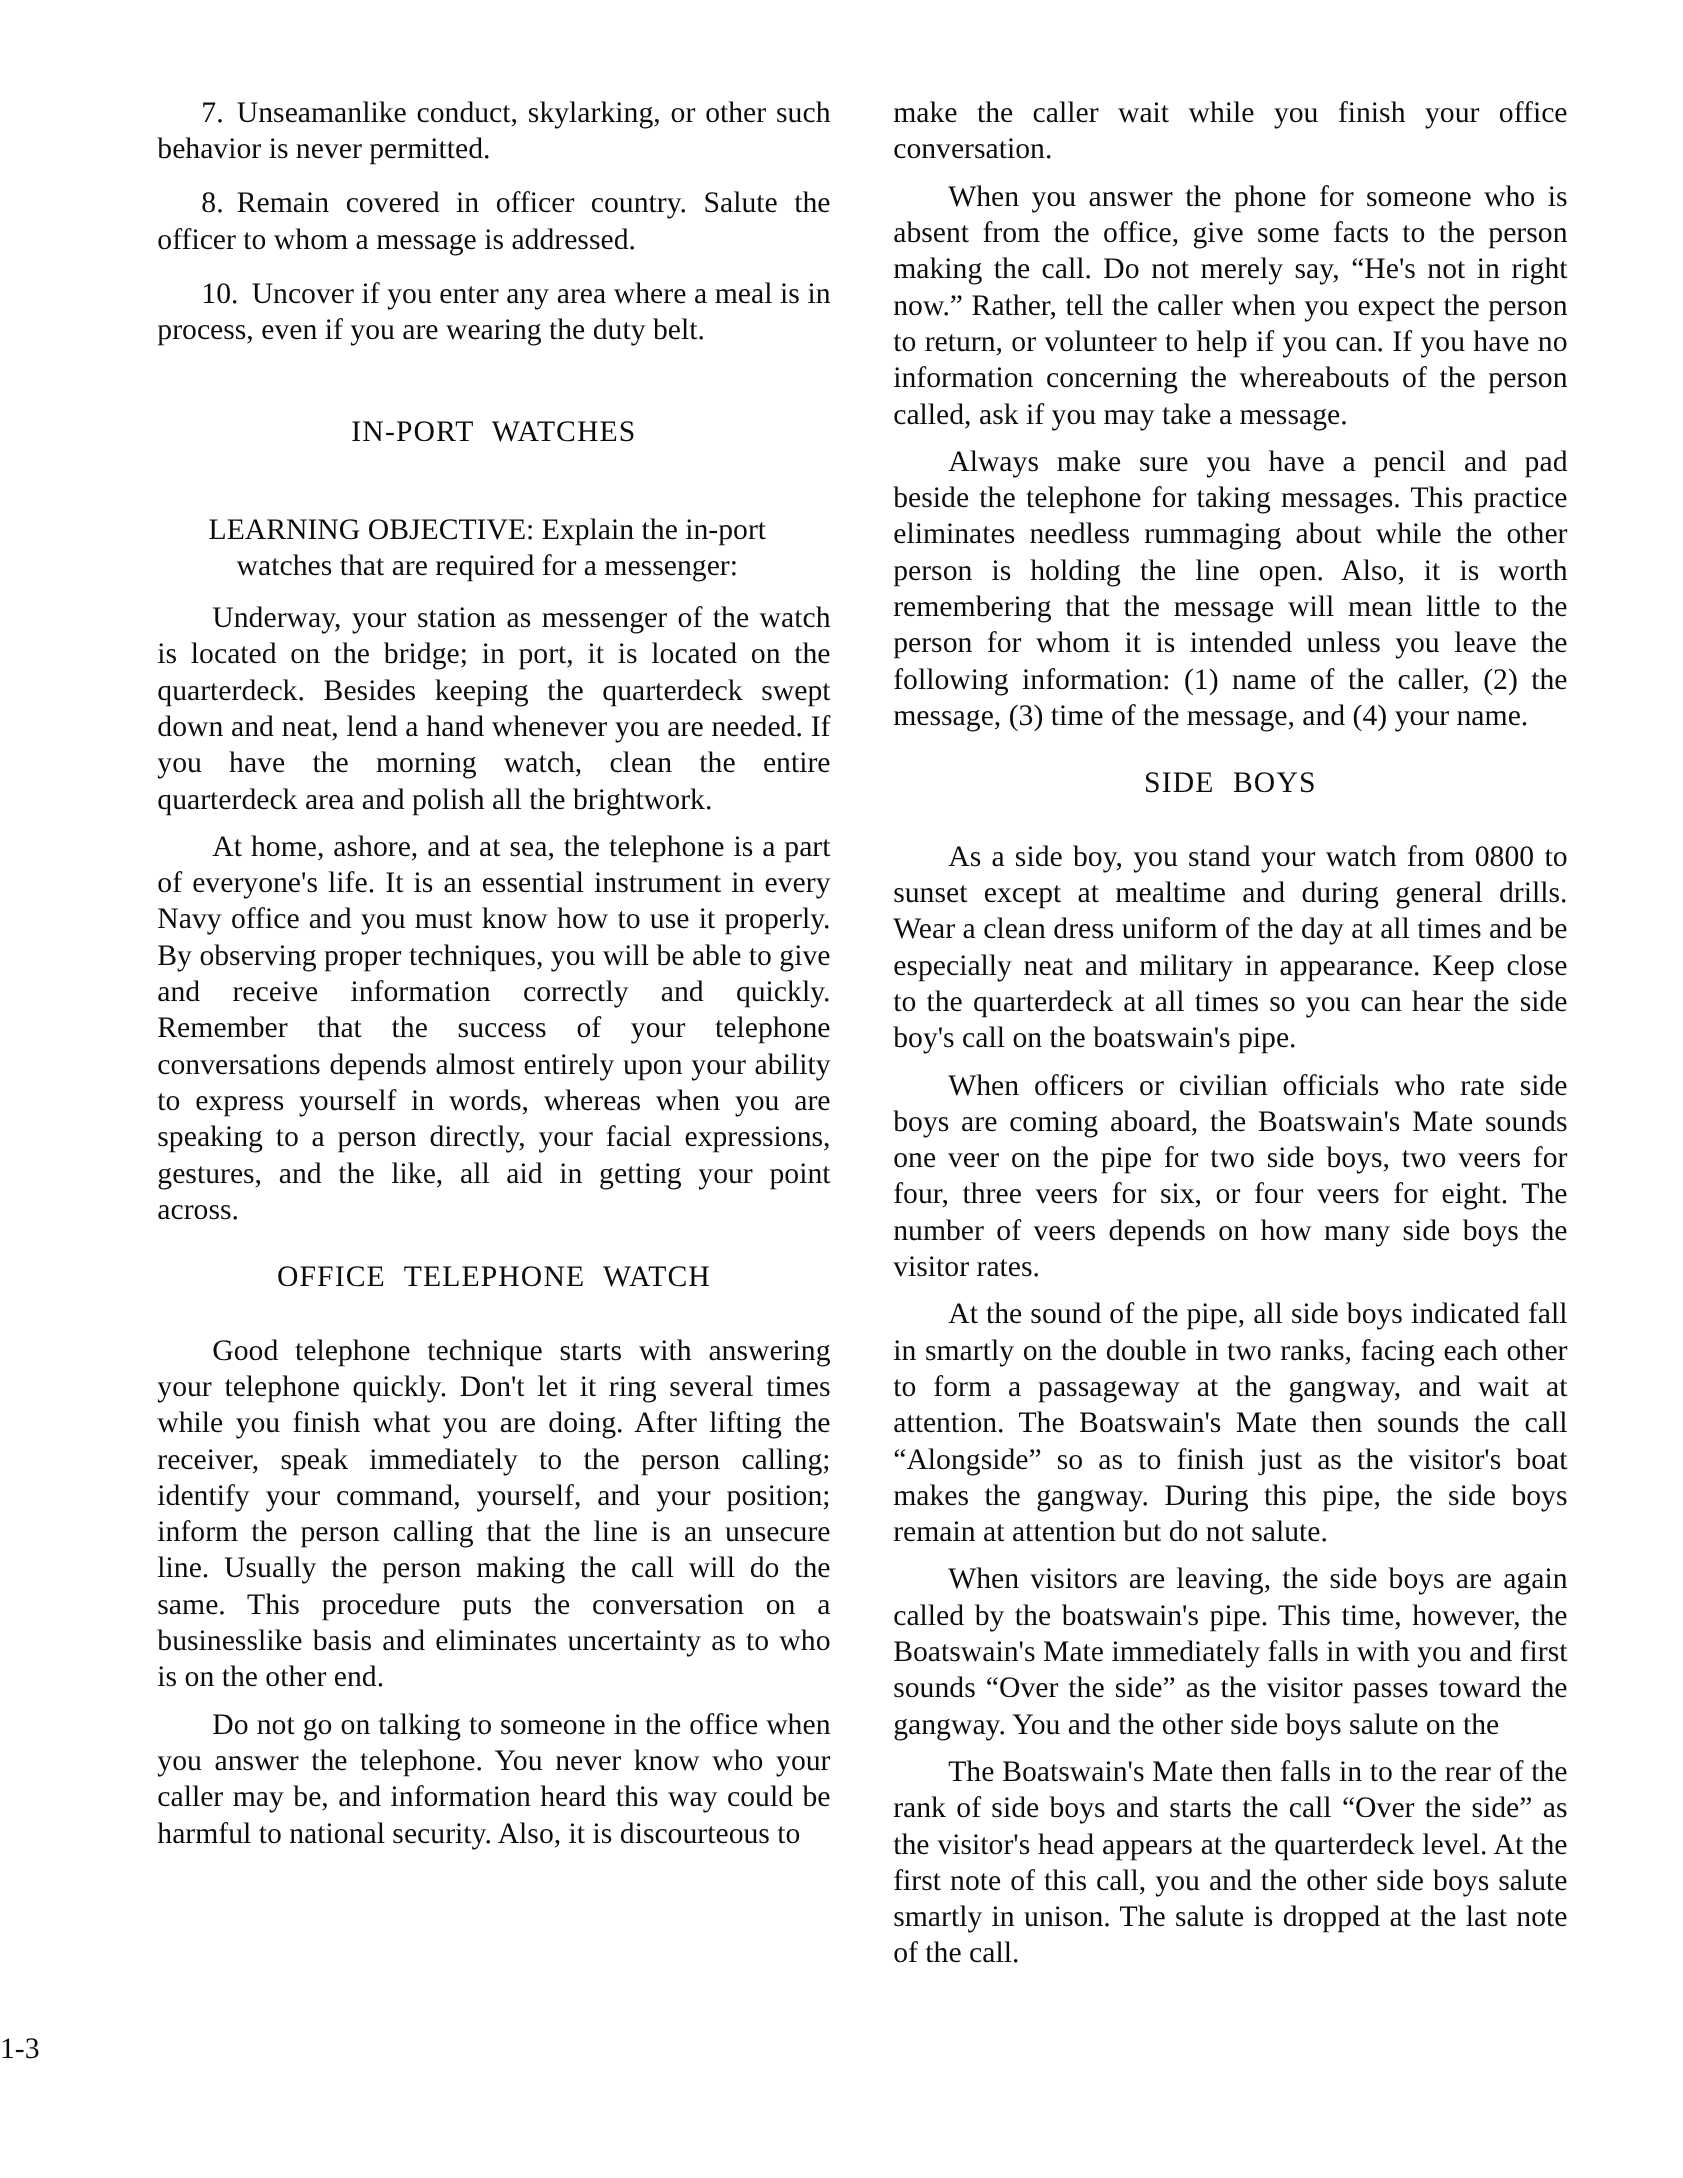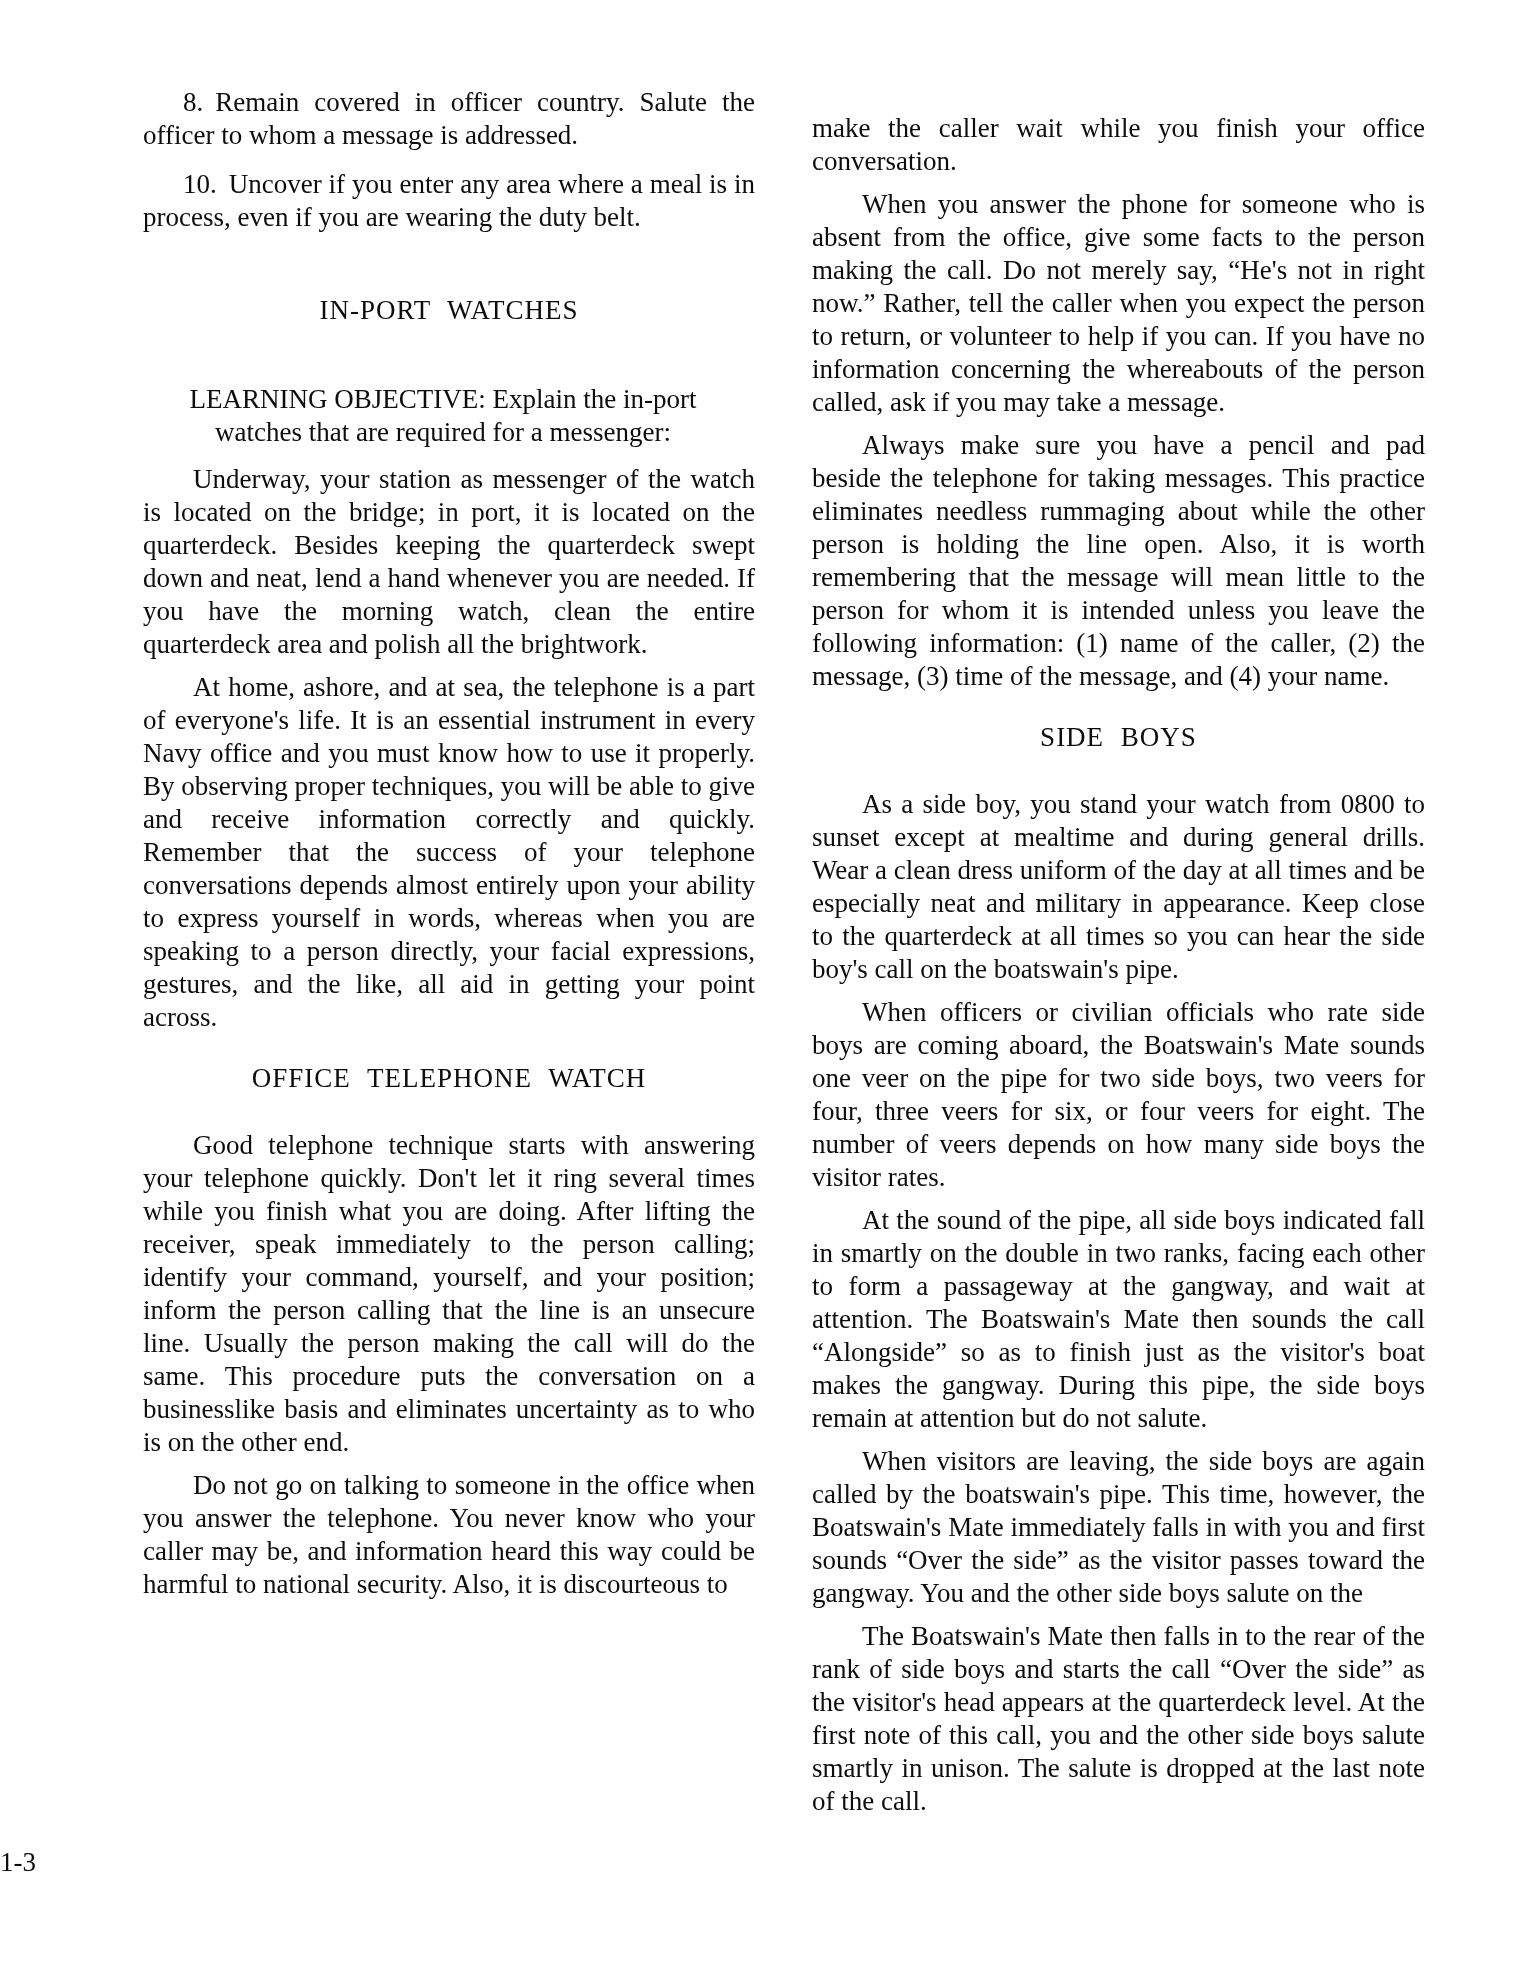--- a/index.html
+++ b/index.html
@@ -17,21 +17,21 @@
     font-size:27px; line-height:33px;
     text-align:justify;
   }
   .col-left  { left:143px; width:612px; }
   .col-right { left:812px; width:613px; }
 
   .list-item { text-indent:40px; margin:0 0 16px 0; }
   .list-item .num { margin-right:12px; }
 
   .para { text-indent:50px; margin:0 0 10px 0; }
-  .para.no-indent { text-indent:0;margin-top:26px; }
+  .para.no-indent { text-indent:0; }
 
   .heading {
     text-align:center;
     letter-spacing:1px;
     word-spacing:9px;
     margin:60px 0 56px 0;
     text-indent:0;
   }
   .heading.left-align {
     text-align:center;
@@ -51,20 +51,21 @@
     font-size:27px; line-height:33px;
   }
 </style>
 </head>
 <body>
 
 <div class="page">
 
   <div class="col col-left">
 
+    <p class="list-item"><span class="num">7.</span><span>Unseamanlike conduct, skylarking, or other such behavior is never permitted.</span></p>
 
     <p class="list-item"><span class="num">8.</span><span>Remain covered in officer country. Salute the officer to whom a message is addressed.</span></p>
 
 
     <p class="list-item"><span class="num">10.</span><span>Uncover if you enter any area where a meal is in process, even if you are wearing the duty belt.</span></p>
 
     <p class="heading">IN-PORT WATCHES</p>
 
     <p class="objective">LEARNING OBJECTIVE: Explain the in-port watches that are required for a messenger:</p>
 

